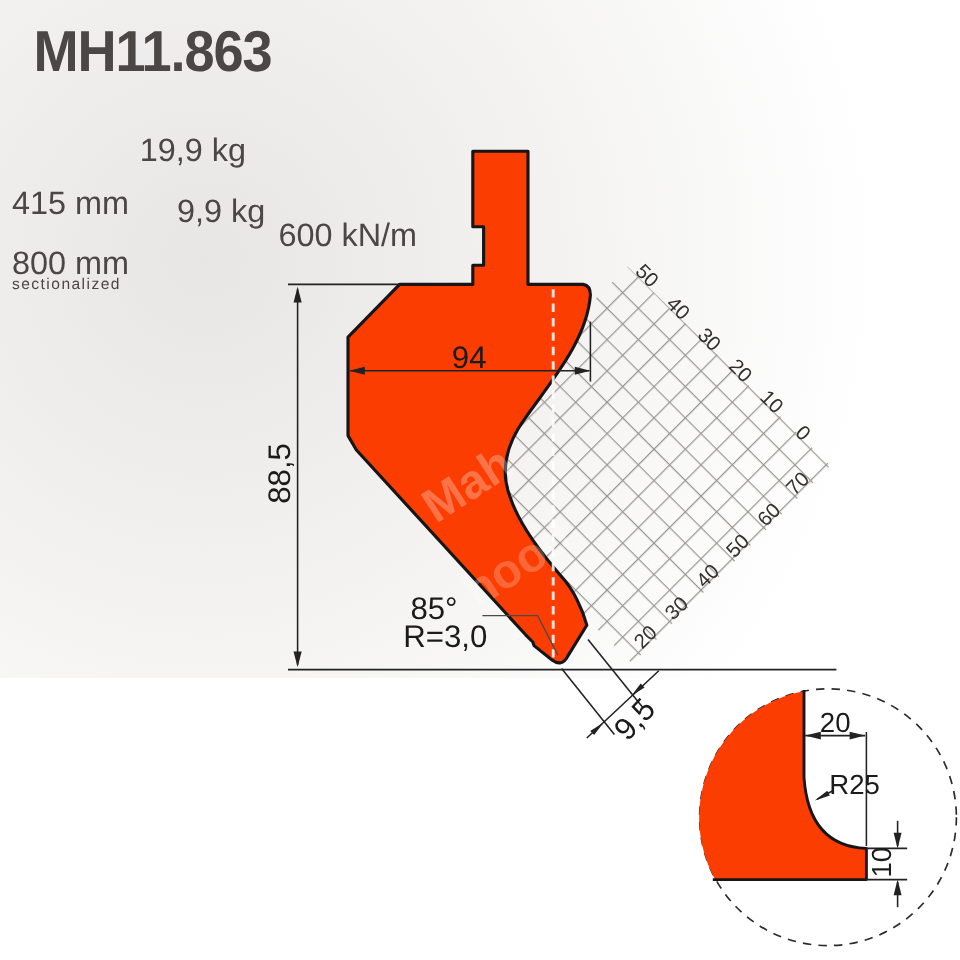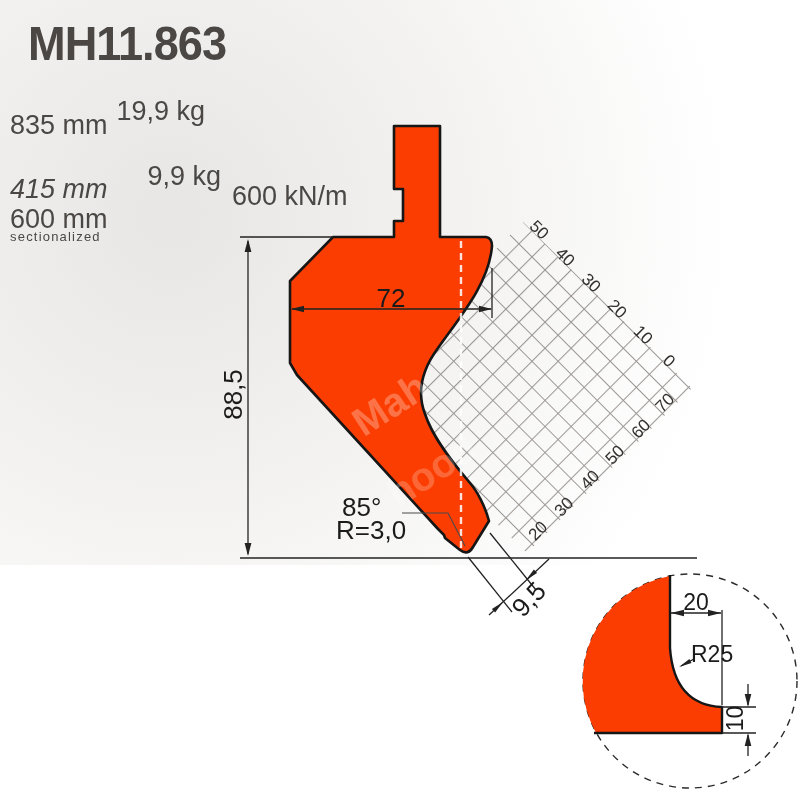--- a/index.html
+++ b/index.html
@@ -89,35 +89,34 @@
       <polygon points="671,613 684,609.7 684,616.3"></polygon>
       <polygon points="721,613 708,609.7 708,616.3"></polygon>
       <polygon points="679,667 689.4,659 691.5,662.9"></polygon>
       <polygon points="748,707 744.7,694 751.3,694"></polygon>
       <polygon points="748,733 744.7,746 751.3,746"></polygon>
     </g>
   </svg>
 
   <div class="txt title" style="left:28px;top:16px;">MH11.863</div>
 
-  <div class="txt spec" style="left:10px;top:110px;">835 mm</div>
-  <div class="txt spec spec-w" style="left:90px;top:96px;">19,9 kg</div>
+  <div class="txt spec spec-w" style="left:90px;top:110px;">19,9 kg</div>
 
-  <div class="txt spec" style="left:10px;top:174px;font-style:italic;">415 mm</div>
+  <div class="txt spec" style="left:10px;top:154px;">415 mm</div>
   <div class="txt spec spec-w" style="left:90px;top:161px;margin-left:16px;">9,9 kg</div>
 
-  <div class="txt spec" style="left:10px;top:204px;">600 mm</div>
+  <div class="txt spec" style="left:10px;top:204px;">800 mm</div>
   <div class="txt spec-note" style="left:10px;top:229px;">sectionalized</div>
 
   <div class="txt force" style="left:232px;top:169px;">600 kN/m</div>
 
   <div class="wmark" style="left:350px;top:382px;color:rgba(255,255,255,0.28);">Mah</div>
   <div class="wmark" style="left:383px;top:448px;color:rgba(255,255,255,0.22);">hood</div>
 
-  <div class="txt dim dim-c" style="left:356px;top:283px;width:70px;">72</div>
+  <div class="txt dim dim-c" style="left:356px;top:283px;width:70px;">94</div>
   <div class="txt dim dim-c rotm90" style="left:193px;top:379px;width:80px;">88,5</div>
   <div class="txt dim" style="left:342px;top:492px;">85°</div>
   <div class="txt dim" style="left:336px;top:515px;">R=3,0</div>
   <div class="txt dim dim-c" style="left:502px;top:584px;width:54px;transform:rotate(-47deg);">9,5</div>
 
   <div class="glab rot45" style="left:520px;top:220px;">50</div>
   <div class="glab rot45" style="left:546px;top:247px;">40</div>
   <div class="glab rot45" style="left:572px;top:273px;">30</div>
   <div class="glab rot45" style="left:598px;top:299px;">20</div>
   <div class="glab rot45" style="left:624px;top:325px;">10</div>

